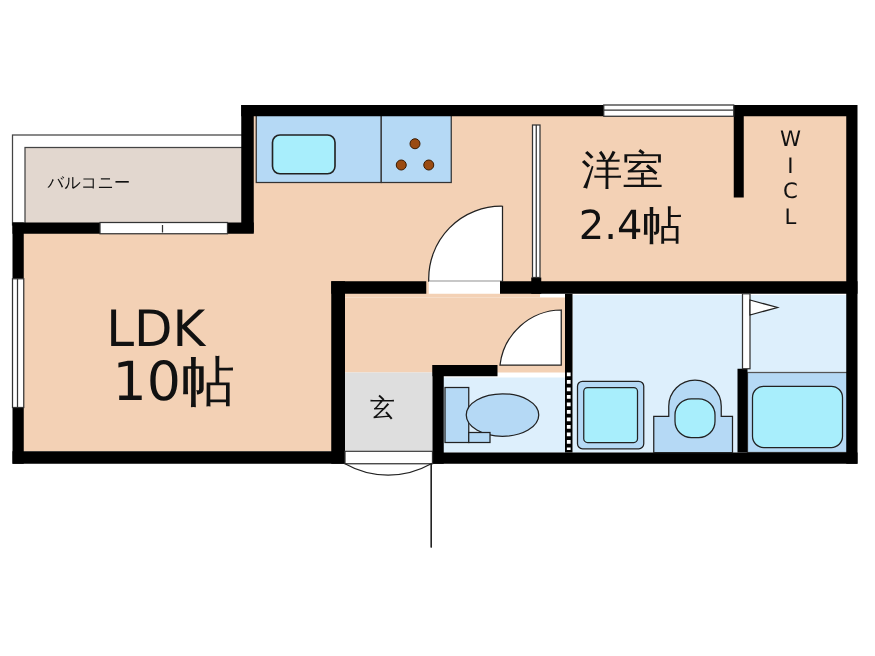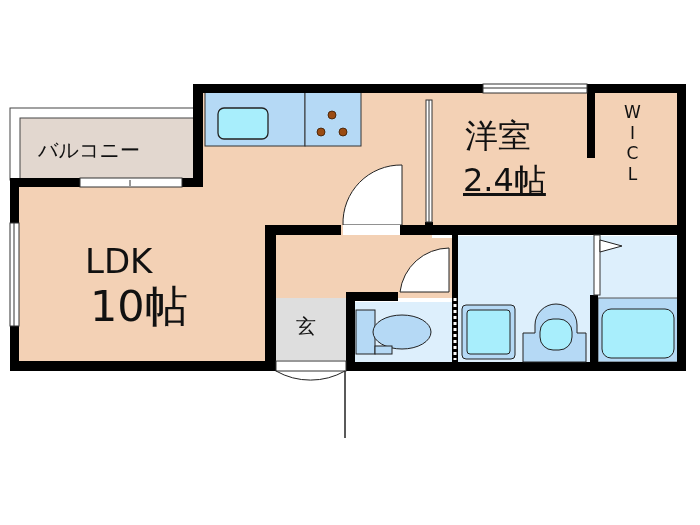--- a/index.html
+++ b/index.html
@@ -108,22 +108,22 @@
     <rect x="467" y="310" width="43" height="44" rx="3" fill="#a8eefc"></rect>
   </g>
   <g stroke="#222" stroke-width="1">
     <path d="M523 362 L523 333 L535 333 L535 325 A20 20 0 0 1 577 325 L577 333 L586 333 L586 362 Z" fill="#b5d9f5"></path>
     <rect x="540" y="319" width="32" height="31" rx="13" fill="#a8eefc"></rect>
   </g>
   <rect x="602" y="309" width="72" height="49" rx="9" fill="#a8eefc" stroke="#222" stroke-width="1"></rect>
   <path d="M600 240 L622 246 L600 252 Z" fill="#fff" stroke="#222" stroke-width="1"></path>
 </svg>
 
-<div class="lbl" style="left:38px;top:140px;font-size:20px;">バルコニー</div>
-<div class="lbl" style="left:85px;top:243px;font-size:34px;">LDK</div>
+<div class="lbl" style="left:38px;top:140px;font-size:13px;">バルコニー</div>
+<div class="lbl" style="left:85px;top:243px;font-size:40px;">LDK</div>
 <div class="lbl" style="left:90px;top:283px;font-size:43px;">10帖</div>
 <div class="lbl" style="left:465px;top:118px;font-size:33px;text-align:right;">洋室</div>
-<div class="lbl" style="left:463px;top:163px;font-size:32px;text-decoration:underline;">2.4帖</div>
+<div class="lbl" style="left:463px;top:163px;font-size:32px;">2.4帖</div>
 <div class="lbl" style="left:624px;top:102px;font-size:17px;line-height:1.22;">W
 I
 C
 L</div>
 <div class="lbl" style="left:296px;top:316px;font-size:20px;">玄</div>
 
 </body></html>

